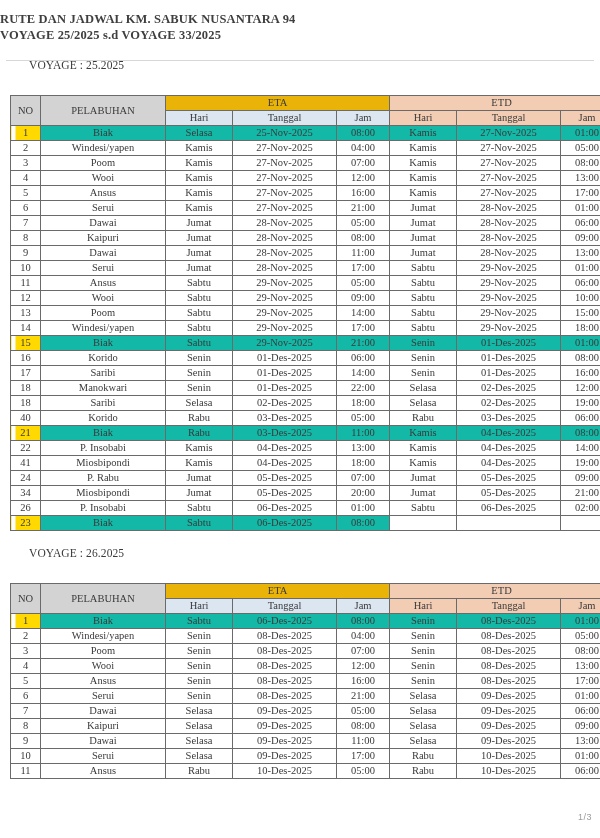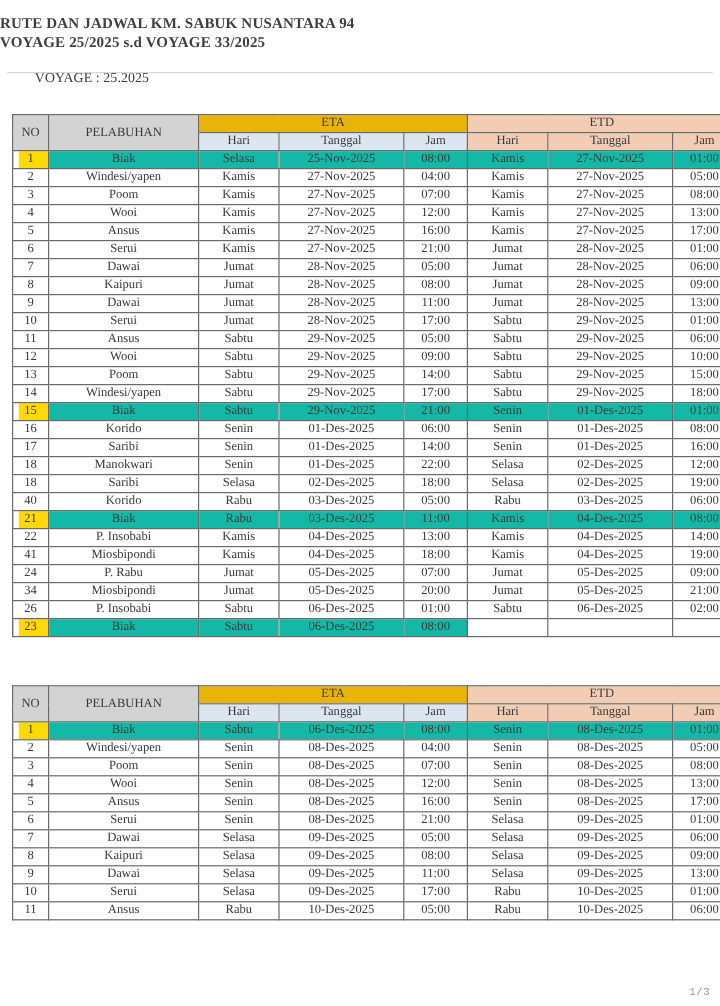--- a/index.html
+++ b/index.html
@@ -118,22 +118,22 @@
   td.no-cell { }
   td.port-cell { }
 
   .gap-16 { height: 16px; }
   .gap-8  { height: 8px; }
 
   
   .page-artifact {
     position: absolute;
     right: 8px;
-    bottom: 6px;
-    font-family: Liberation Mono, monospace;
+    bottom: 16px;
+    font-family: Liberation Sans, sans-serif;
     font-size: 9px;
     color: #8a8a8a;
     opacity: 0.85;
     letter-spacing: 0.5px;
     margin-left: 31px;
   }
 </style>
 </head>
 <body>
 
@@ -446,20 +446,21 @@
               <td>06-Des-2025</td>
               <td>08:00</td>
               <td class="empty-cell grp-div"></td>
               <td class="empty-cell"></td>
               <td class="empty-cell"></td>
             </tr>
           </tbody>
         </table>
       </div>
       <div class="gap-16"></div>
+      <div class="voyage-label">VOYAGE : 26.2025</div>
       <div class="gap-8"></div>
       <div class="sched-wrap">
         <table class="sched">
           <colgroup>
             <col class="c-no">
             <col class="c-port">
             <col class="c-eta-hari">
             <col class="c-eta-tgl">
             <col class="c-eta-jam">
             <col class="c-etd-hari">

